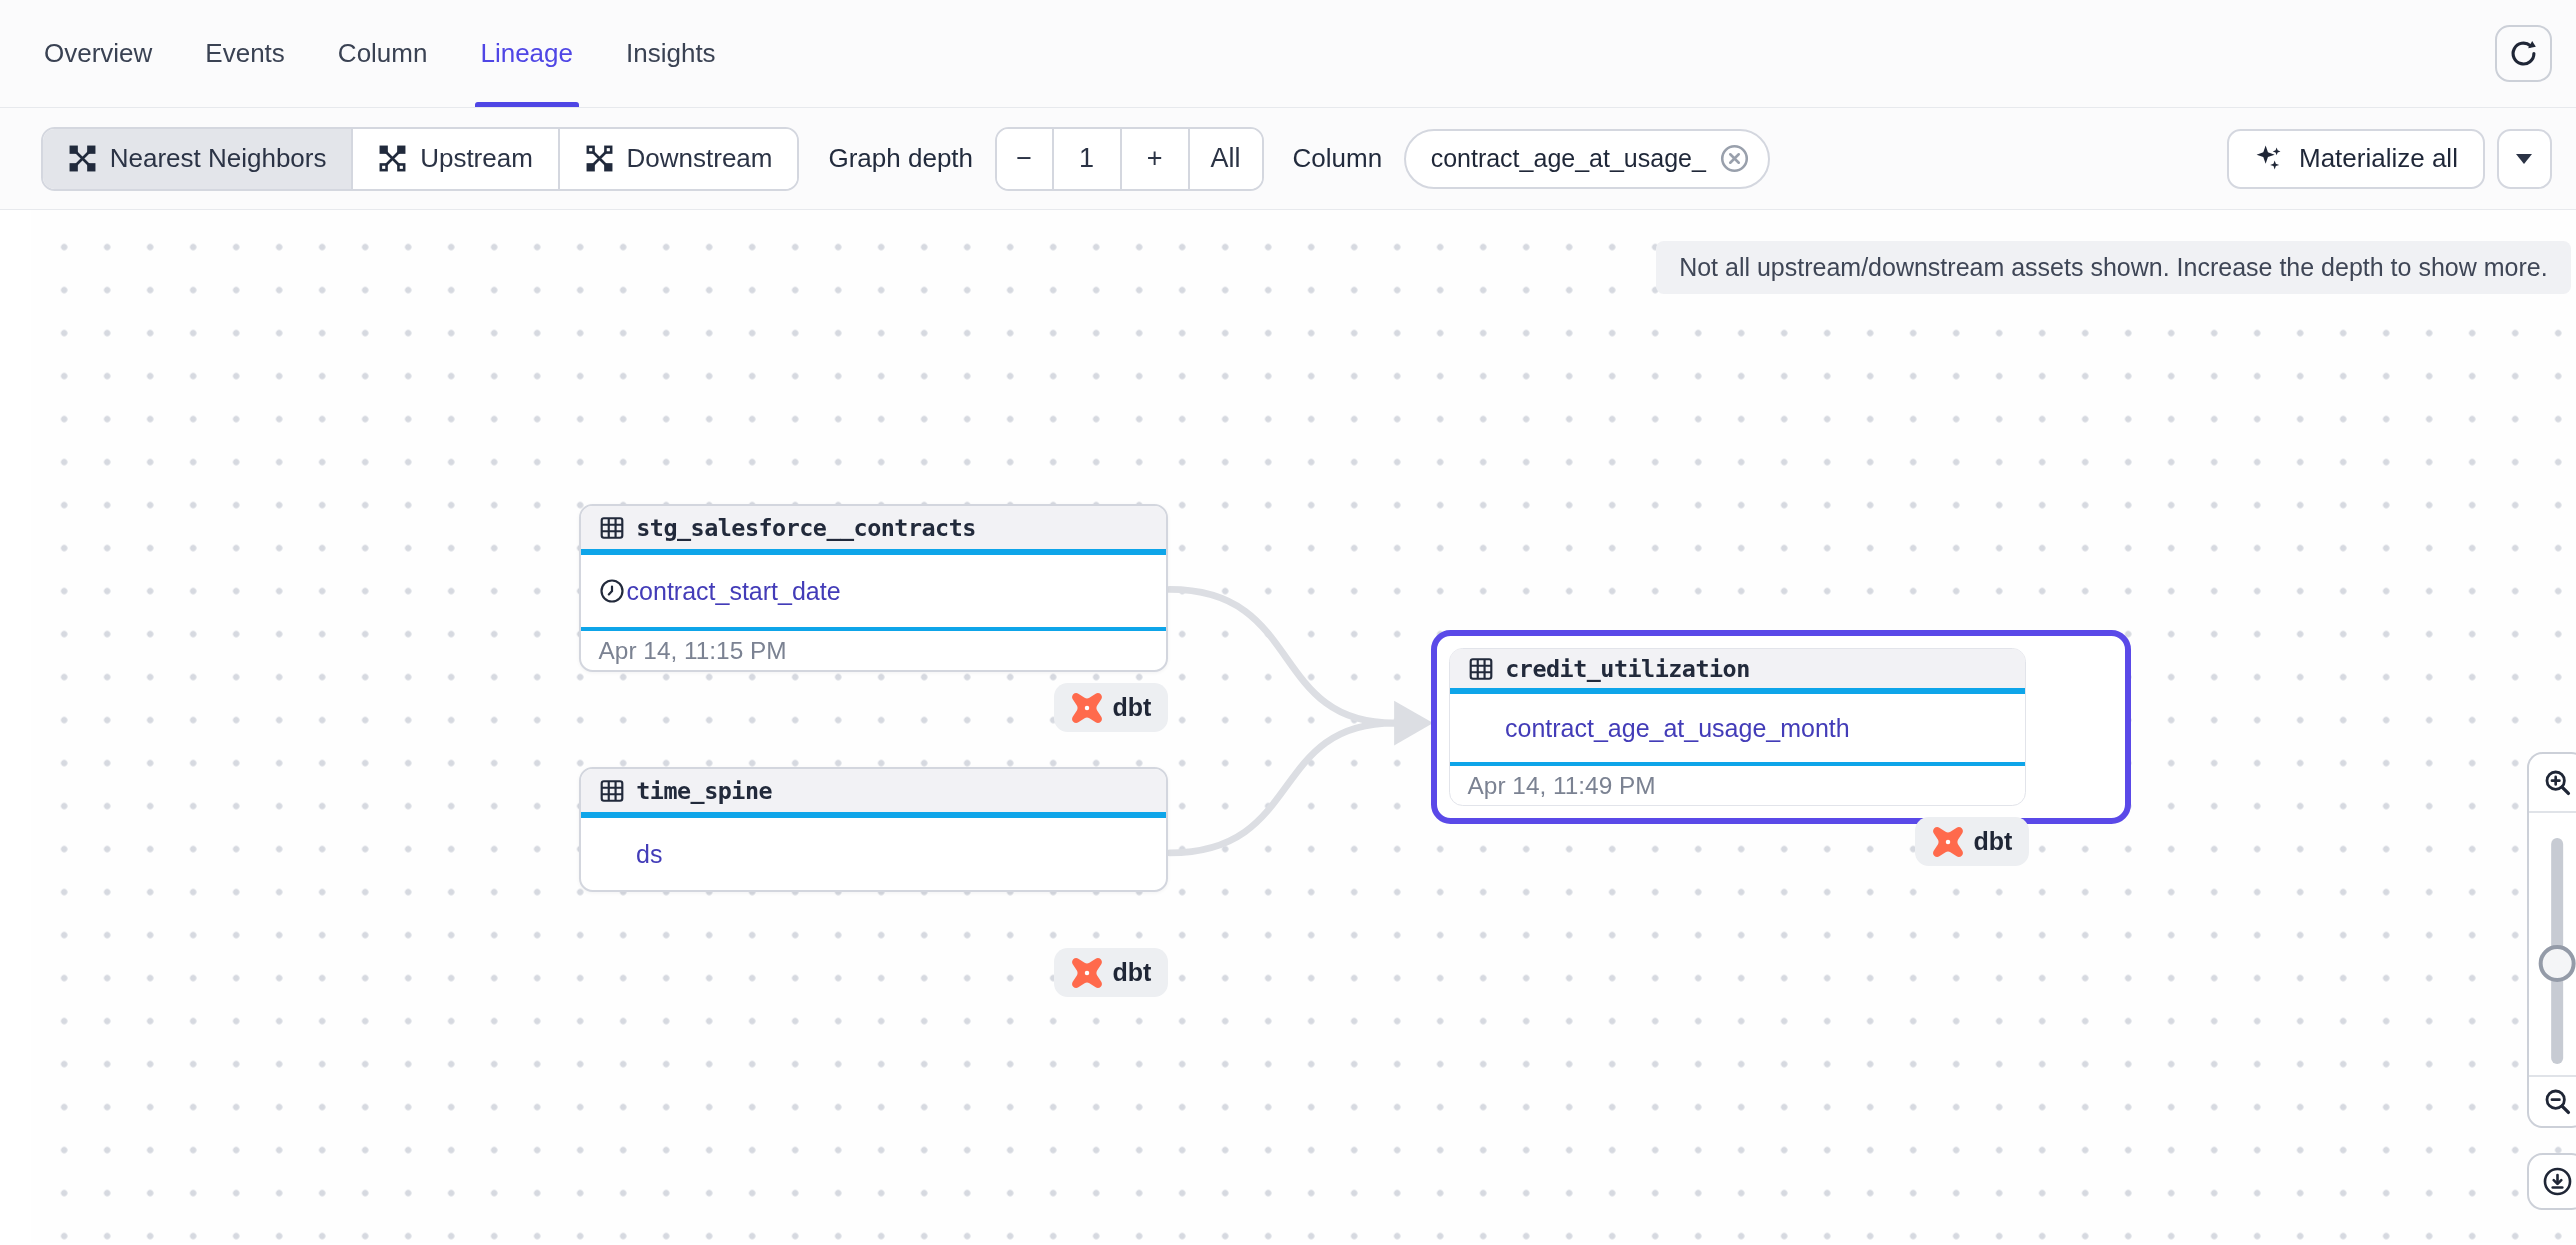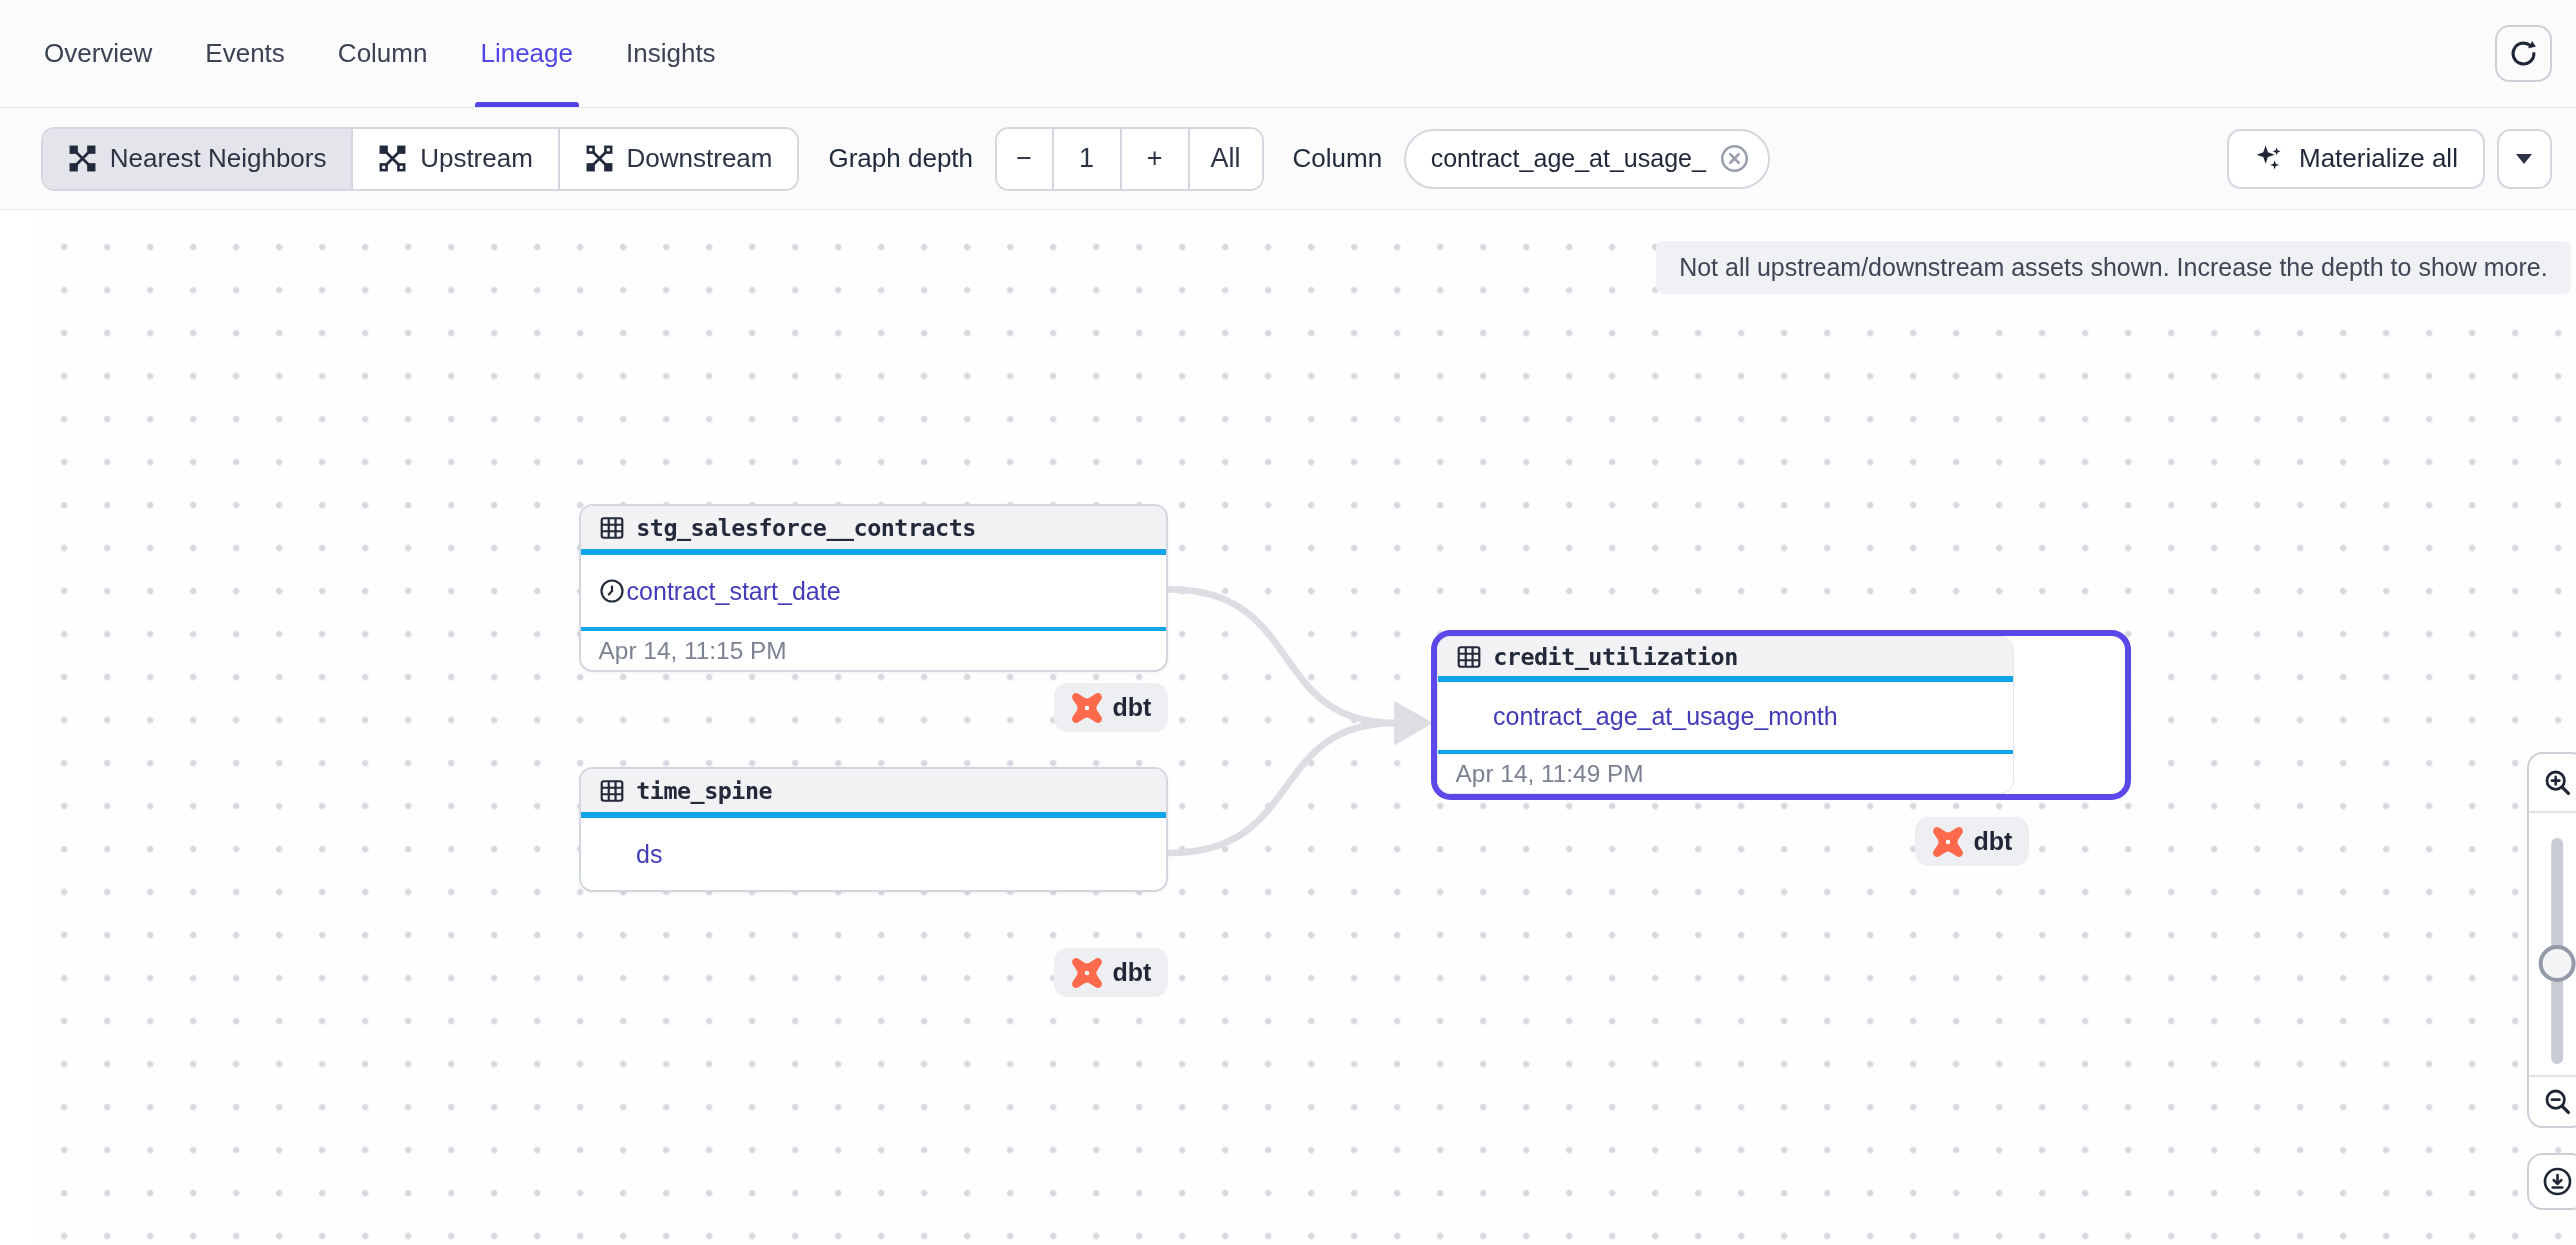--- a/index.html
+++ b/index.html
@@ -53,21 +53,21 @@
   .node { position:absolute; width:589px; background:#fff; border:2px solid #d3d6de; border-radius:13.7px;
          box-shadow:0 1px 3.9px rgba(20,25,40,.05); cursor:pointer; }
   .node-hd { height:49px; background:#f2f2f5; border-bottom:6px solid #0ea5e9; border-radius:11.7px 11.7px 0 0;
          display:flex; align-items:center; gap:11.7px; padding:0 17.6px; }
   .node-title { font-family:"DejaVu Sans Mono", monospace; font-weight:700; font-size:23.4px; color:#222a3b; letter-spacing:-0.5px; }
   .node-row { height:72px; display:flex; align-items:center; gap:2px; padding:0 17.6px; }
   .node-row.no-icon { padding-left:55px; }
   .col-text { font-size:25px; color:#433cb8; }
   .node-ft { height:43px; border-top:4px solid #0ea5e9; display:flex; align-items:center; padding:0 17.6px;
          font-size:24.4px; color:#7b8292; }
-  .sel-ring { position:absolute; border:6.8px solid #5a49e8; border-radius:19.5px; background:#fff; padding:0;
+  .sel-ring { position:absolute; border:6.8px solid #5a49e8; border-radius:19.5px; background:#fff; padding:12px;
          width:700px; cursor:pointer; }
   .sel-ring .node { position:relative; width:577px; border:1px solid #e2e4ea; box-shadow:none; }
   .sel-ring .node-hd { height:45px; }
   .sel-ring .node-row { height:68px; }
 
   .dbt-badge { position:absolute; display:inline-flex; align-items:center; gap:9.8px; height:49px; padding:0 16.6px;
          background:#edeff2; border-radius:13.7px; }
   .dbt-badge span { font-size:25px; font-weight:700; color:#1f2636; }
 
   .zoom-panel { position:absolute; left:2496px; top:542px; width:60px; height:376px; background:#fff;

